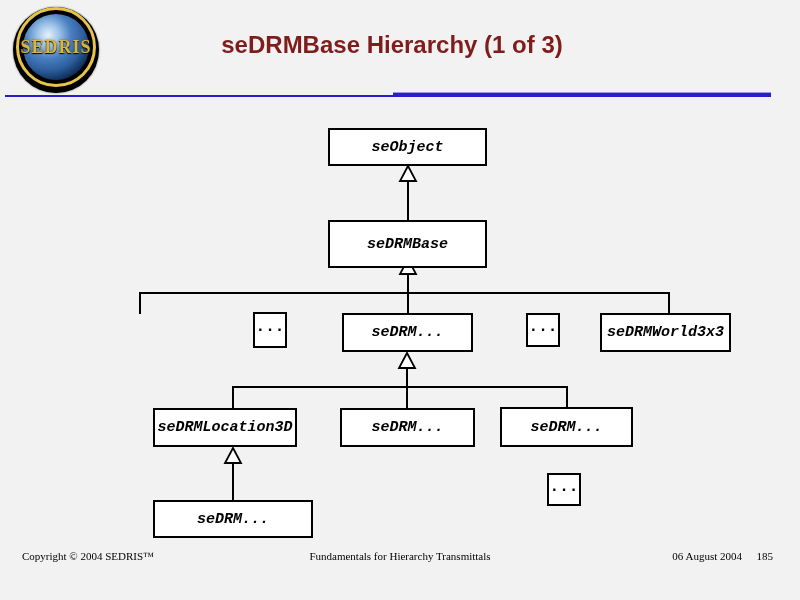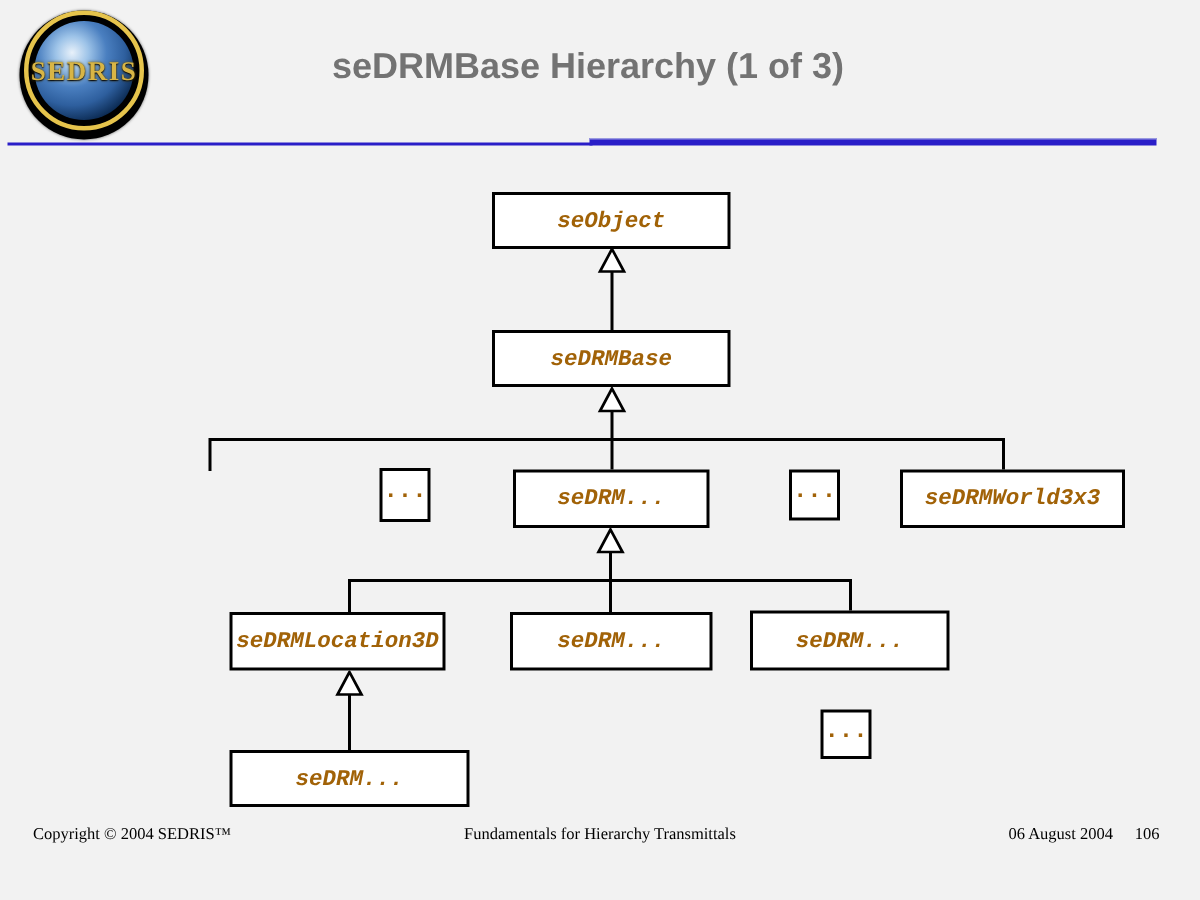--- a/index.html
+++ b/index.html
@@ -29,40 +29,40 @@
       radial-gradient(circle at 38% 32%, #e8f1fa 0%, #9dc3e8 18%, #4a7fc0 38%, #2e5f9e 58%, #0b2a52 78%, #000 97%);
   }
   .logo-text{
     position:relative;z-index:2;
     font-family:"Liberation Serif",serif;font-weight:bold;
     font-size:18px;letter-spacing:1px;color:#d8b545;
     text-shadow:0 1px 1px #000, 0 0 2px #7a5c00;
   }
   .page-title{
     position:absolute;left:0;top:31px;width:784px;height:30px;
-    text-align:center;font-size:24px;font-weight:bold;color:#737373;
+    text-align:center;font-size:24px;font-weight:bold;color:#7f1d1d;
     letter-spacing:0px;
   }
   .rule-left{
     position:absolute;left:5px;top:95px;width:390px;height:2px;
     background:#2a1ec8;
   }
   .rule-right{
     position:absolute;left:393px;top:92px;width:378px;height:4px;
     background:#2a1ec8;border-top:1px solid #9a9ae0;
   }
 
   
   svg.connectors{position:absolute;left:0;top:0;width:800px;height:600px;}
   .node{
     position:absolute;box-sizing:border-box;
     background:#fff;border:2px solid #000;
     display:flex;align-items:center;justify-content:center;
     font-family:"Liberation Mono","DejaVu Sans Mono",monospace;
-    font-weight:bold;font-style:italic;font-size:15px;color:#a16207;
+    font-weight:bold;font-style:italic;font-size:15px;color:#000000;
     white-space:nowrap;
   }
   .node.dots{font-style:normal;font-size:16px;letter-spacing:0px;}
   .node.dots span{position:relative;top:-3px;}
 
   
   .footer{
     position:absolute;left:0;top:550px;width:800px;height:16px;
     font-family:"Liberation Serif","DejaVu Serif",serif;
     font-size:11px;color:#000;
@@ -110,38 +110,38 @@
       <polygon points="408,259 400,274 416,274"></polygon>
       <polygon points="407,353 399,368 415,368"></polygon>
       <polygon points="233,448 225,463 241,463"></polygon>
     </g>
   </svg>
 
   <div class="node" style="left:328px;top:128px;width:159px;height:38px">
     <span>seObject</span>
   </div>
 
-  <div class="node" style="left:328px;top:220px;width:159px;height:38px">
+  <div class="node" style="left:328px;top:220px;width:159px;height:48px">
     <span>seDRMBase</span>
   </div>
 
 
   <div class="node dots" style="left:253px;top:312px;width:34px;height:36px">
     <span>...</span>
   </div>
 
   <div class="node" style="left:342px;top:313px;width:131px;height:39px">
     <span>seDRM...</span>
   </div>
 
   <div class="node dots" style="left:526px;top:313px;width:34px;height:34px">
     <span>...</span>
   </div>
 
-  <div class="node" style="left:600px;top:313px;width:150px;height:39px">
+  <div class="node" style="left:600px;top:313px;width:131px;height:39px">
     <span>seDRMWorld3x3</span>
   </div>
 
   <div class="node" style="left:153px;top:408px;width:144px;height:39px">
     <span>seDRMLocation3D</span>
   </div>
 
   <div class="node" style="left:340px;top:408px;width:135px;height:39px">
     <span>seDRM...</span>
   </div>
@@ -155,16 +155,16 @@
   </div>
 
   <div class="node dots" style="left:547px;top:473px;width:34px;height:33px">
     <span>...</span>
   </div>
 
   <div class="footer">
     <span class="copyright">Copyright © 2004 SEDRIS™</span>
     <span class="center">Fundamentals for Hierarchy Transmittals</span>
     <span class="date">06 August 2004</span>
-    <span class="pageno">106</span>
+    <span class="pageno">185</span>
   </div>
 
 </div>
 
 </body></html>

